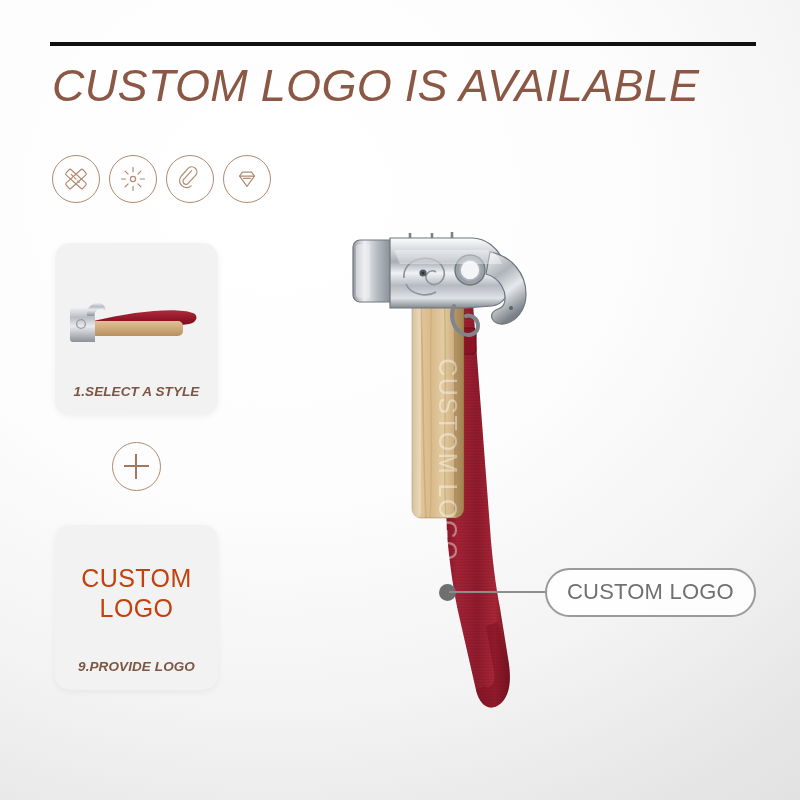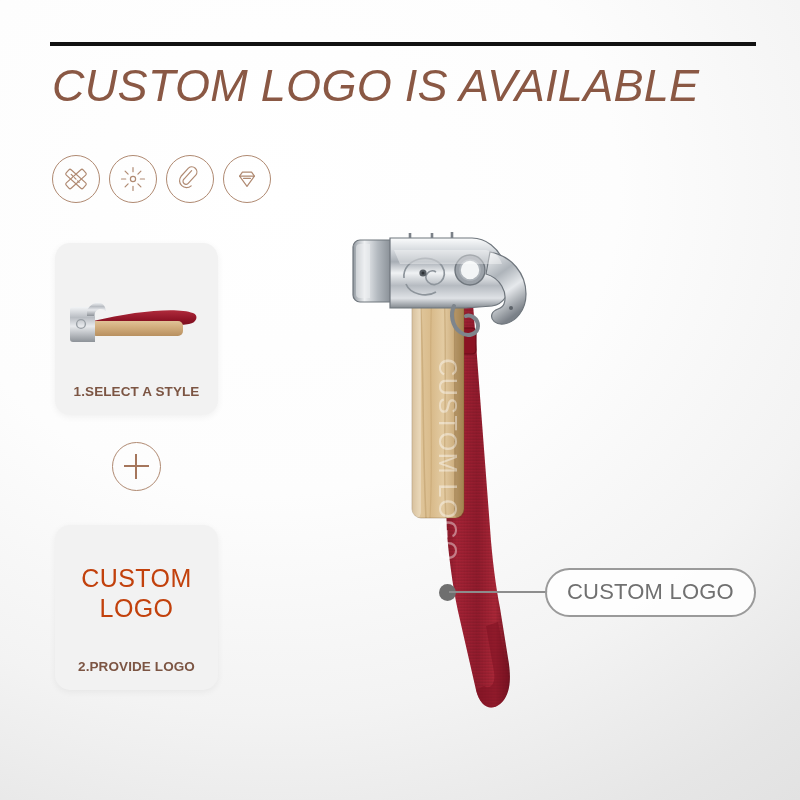--- a/index.html
+++ b/index.html
@@ -93,20 +93,21 @@
 
   .card-caption {
     position: absolute;
     left: 0;
     right: 0;
     text-align: center;
     font-size: 13.5px;
     font-weight: 700;
     color: #7c5543;
     letter-spacing: 0.1px;
+    font-style: italic;
   }
   #card-style .card-caption { bottom: 16px; }
   #card-logo  .card-caption { bottom: 16px; }
 
   .card-thumb {
     position: absolute;
     left: 10px;
     right: 10px;
     top: 34px;
     height: 92px;
@@ -261,21 +262,21 @@
     <div class="card-caption">1.SELECT A STYLE</div>
   </div>
 
   <div class="plus-badge"></div>
 
   <div class="card" id="card-logo">
     <div class="card-logo-text">
       <span>CUSTOM</span><br>
       <span>LOGO</span>
     </div>
-    <div class="card-caption">2.PROVIDE LOGO</div>
+    <div class="card-caption">9.PROVIDE LOGO</div>
   </div>
 
   <div id="hammer">
     <svg width="260" height="510" viewBox="0 0 260 510">
       <defs>
         <linearGradient id="steelBody" x1="0" y1="0" x2="0" y2="1">
           <stop offset="0%" stop-color="#fbfcfd"></stop>
           <stop offset="16%" stop-color="#d9dde1"></stop>
           <stop offset="34%" stop-color="#a8aeb5"></stop>
           <stop offset="50%" stop-color="#f0f2f4"></stop>

